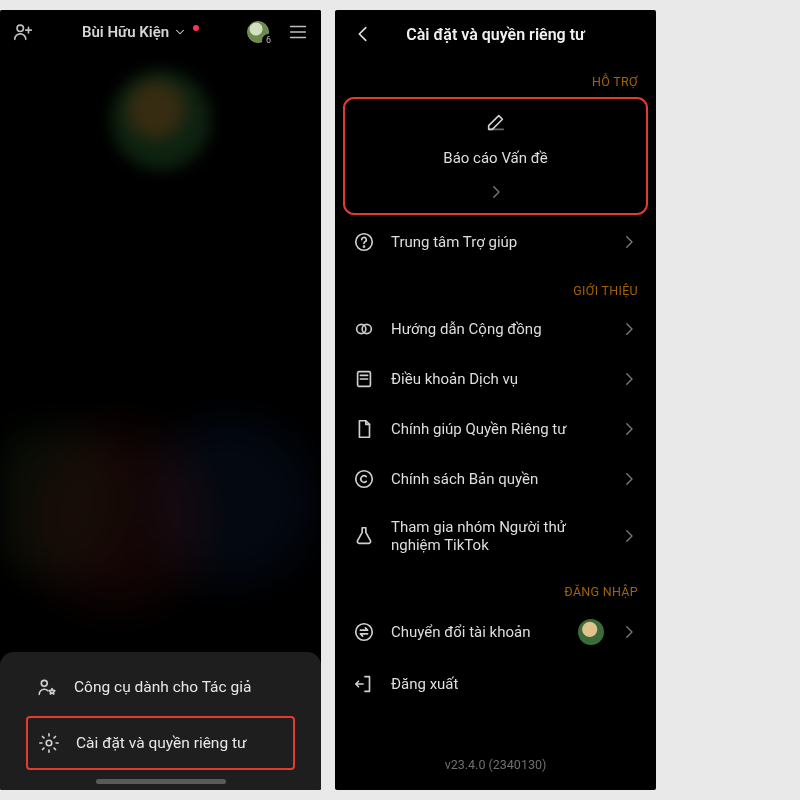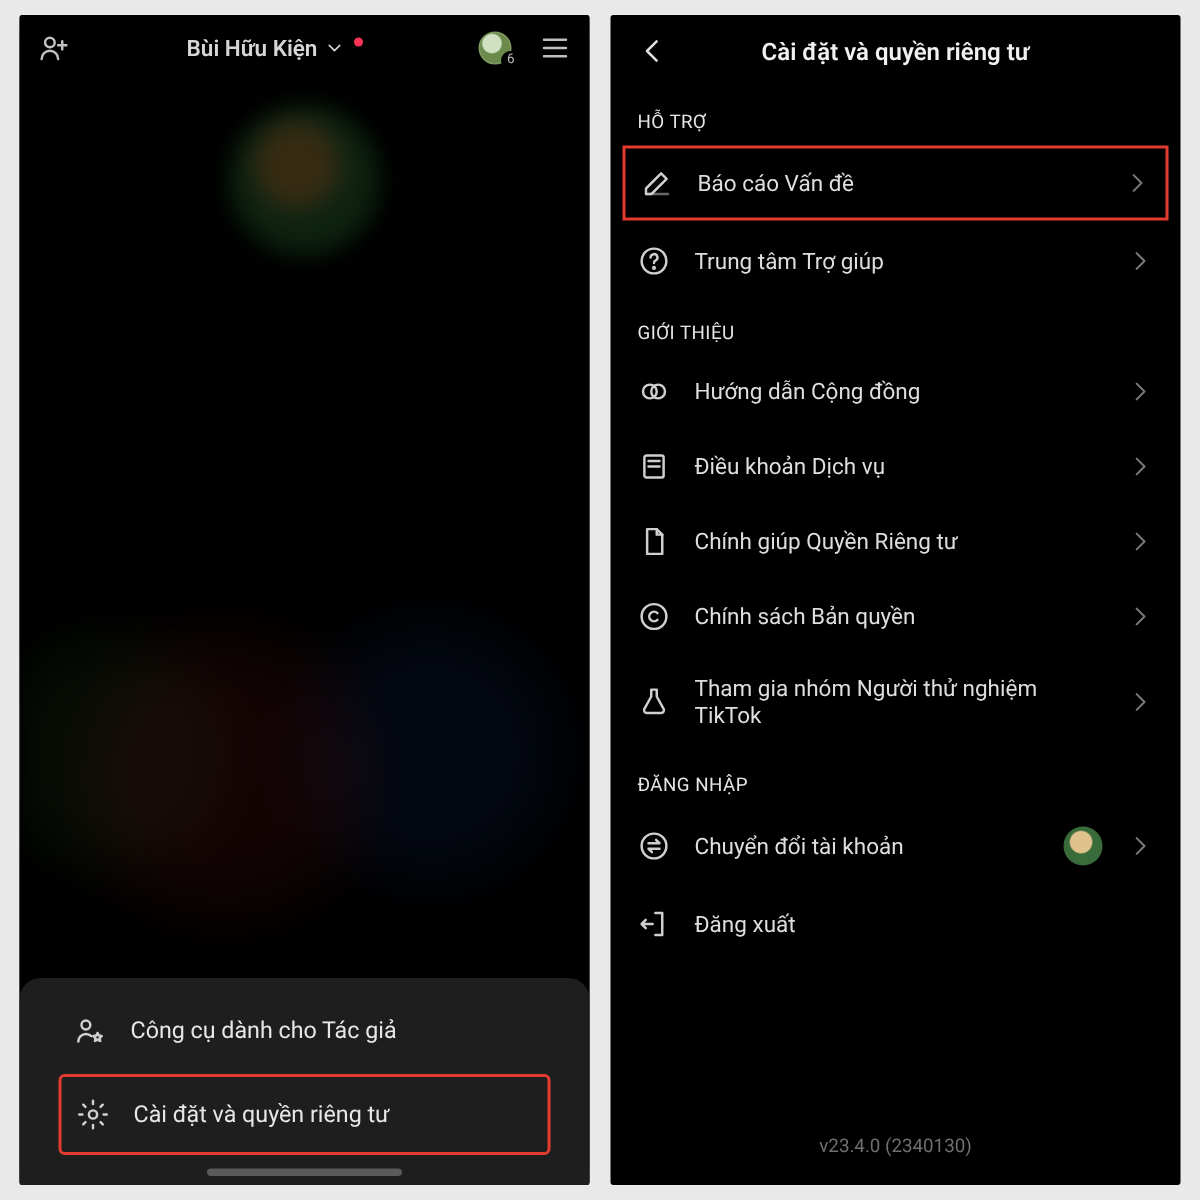--- a/index.html
+++ b/index.html
@@ -4,21 +4,21 @@
 <style>
   * { box-sizing: border-box; margin: 0; padding: 0; }
   body {
     font-family: -apple-system, BlinkMacSystemFont, "Segoe UI", Roboto, Helvetica, Arial, sans-serif;
     background: #e9e9e9;
     width: 800px;
     height: 800px;
     overflow: hidden;
   }
   .canvas {
-    width: 800px;
+    width: 656px;
     height: 800px;
     background: #e9e9e9;
     display: flex;
     justify-content: center;
     align-items: center;
     gap: 14px;
   }
   .phone {
     width: 380px;
     height: 780px;
@@ -103,35 +103,36 @@
   
   .right .header {
     height:48px; display:flex; align-items:center; justify-content:center;
     position:relative; color:#f1f1f1; font-weight:600; font-size:16px;
   }
   .right .header .back {
     position:absolute; left:8px; top:0; bottom:0; display:flex; align-items:center;
     width:40px; justify-content:center; color:#e0e0e0;
   }
   .section-title {
-    color:#e5e5e5; font-size:12.5px; letter-spacing:0.3px;
+    color:#a16207; font-size:12.5px; letter-spacing:0.3px;
     padding: 16px 18px 6px;
+    text-align: right;
   }
   .row {
     display:flex; align-items:center; gap:16px;
     padding: 14px 18px;
     color:#dedede;
     font-size:15px;
   }
   .row .icon { color:#cfcfcf; width:22px;height:22px;flex:none;}
   .row .label { flex:1; }
   .row .chev { color:#7a7a7a; width:18px;height:18px;flex:none;}
   .row.highlighted {
-    border:2px solid #e33b2e; border-radius:0;
-    margin: 2px 8px; padding: 12px 10px;
+    border:2px solid #e33b2e; border-radius:11px;
+    margin: 2px 8px; padding: 12px 10px; flex-direction: column;
   }
   .avatar-small {
     width:26px;height:26px;border-radius:50%;
     background: radial-gradient(circle at 45% 40%, #e0c28c 0 7px, #3a6b3a 8px 14px);
     flex:none;
   }
   .version {
     text-align:center; color:#6f6f6f; font-size:12.5px;
     position:absolute; bottom:18px; left:0; right:0;
   }

